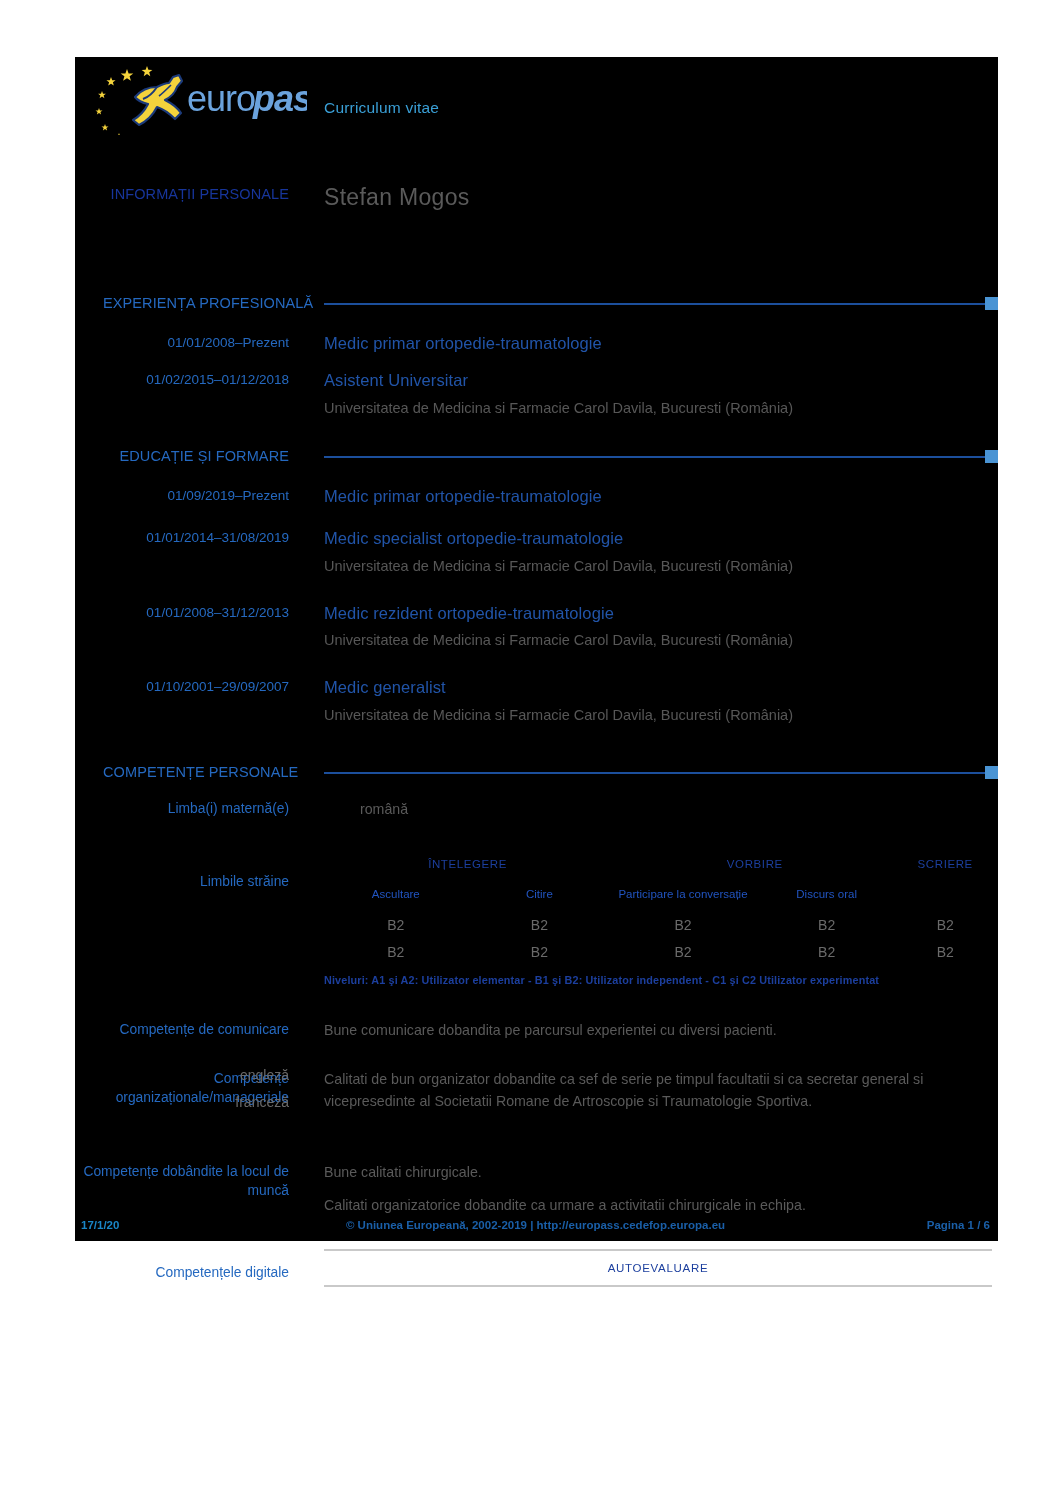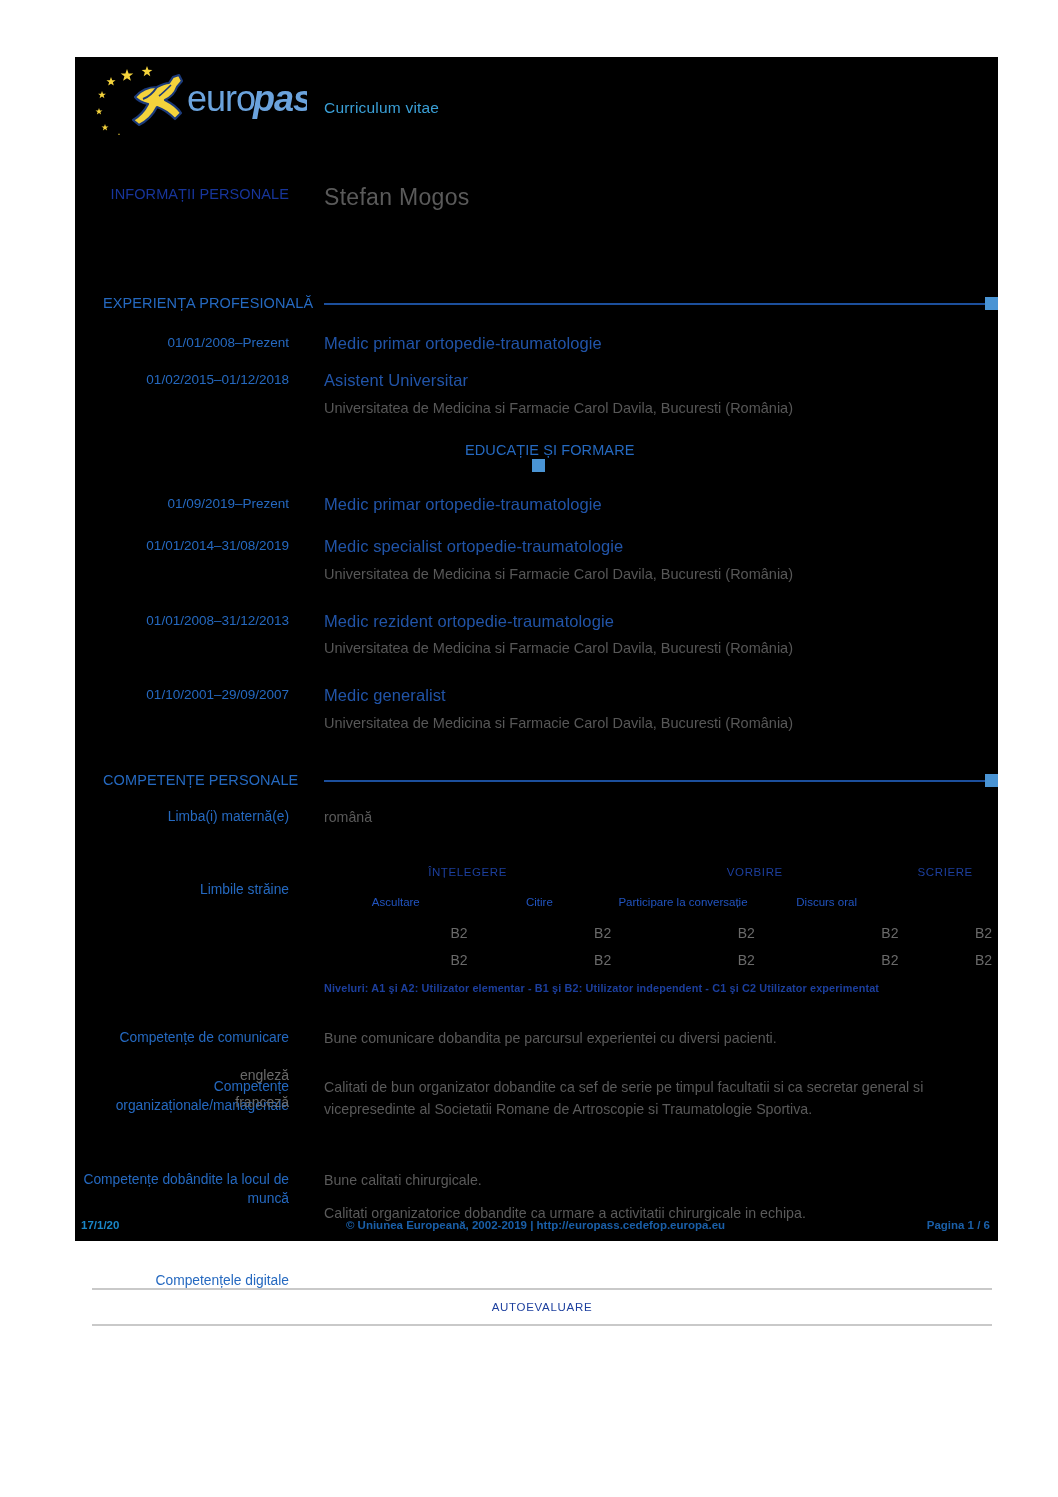--- a/index.html
+++ b/index.html
@@ -224,21 +224,21 @@
     height: 34px;
     vertical-align: middle;
     line-height: 1.2;
   }
   .vsep {
     border-left: 2px solid #c9c9c9;
   }
   .lt-data td {
     color: #6a6a6a;
     font-size: 14px;
-    text-align: right;
+    text-align: center;
     height: 27px;
     vertical-align: middle;
     border-bottom: 2px solid #c9c9c9;
   }
   .lang-name-cell {
     color: #6a6a6a;
     font-size: 14px;
     text-align: right;
     padding-right: 18px;
     height: 27px;
@@ -251,21 +251,20 @@
     font-weight: bold;
     letter-spacing: .15px;
     margin-top: 7px;
     line-height: 1.3;
   }
 
   
   .digital-row {
     display: flex;
     margin-top: 30px;
-    flex-direction: column;
   }
   .digital-row .col-label {
     color: #2569c0;
     font-size: 13.8px;
     padding-top: 16px;
   }
   .digital-row .col-body {
     padding-left: 17px;
   }
   .digital-box {
@@ -351,21 +350,21 @@
   </div>
 
   <div class="entry" style="margin-top:16px;">
     <div class="col-label">01/02/2015–01/12/2018</div>
     <div class="col-body">
       <div class="entry-title">Asistent Universitar</div>
       <div class="entry-org">Universitatea de Medicina si Farmacie Carol Davila, Bucuresti (România)</div>
     </div>
   </div>
 
-  <div class="section-head" style="margin-top:23px;flex-direction:column;">
+  <div class="section-head" style="margin-top:29px;">
     <div class="col-label">EDUCAȚIE ȘI FORMARE</div>
     <div class="rule-wrap">
       <div class="rule-line"></div>
       <div class="rule-sq"></div>
     </div>
   </div>
 
   <div class="entry" style="margin-top:22px;">
     <div class="col-label">01/09/2019–Prezent</div>
     <div class="col-body">
@@ -398,21 +397,21 @@
   </div>
 
   <div class="section-head" style="margin-top:38px;">
     <div class="col-label">COMPETENȚE PERSONALE</div>
     <div class="rule-wrap">
       <div class="rule-line"></div>
       <div class="rule-sq"></div>
     </div>
   </div>
 
-  <div class="info-row" style="margin-top:19px;">
+  <div class="info-row" style="margin-top:19px;gap:36px;">
     <div class="col-label">Limba(i) maternă(e)</div>
     <div class="col-body">română</div>
   </div>
 
   <div class="lang-row">
     <div class="col-label">Limbile străine</div>
     <div class="col-body">
       <table class="lang">
         <colgroup>
           <col style="width:21.5%">

